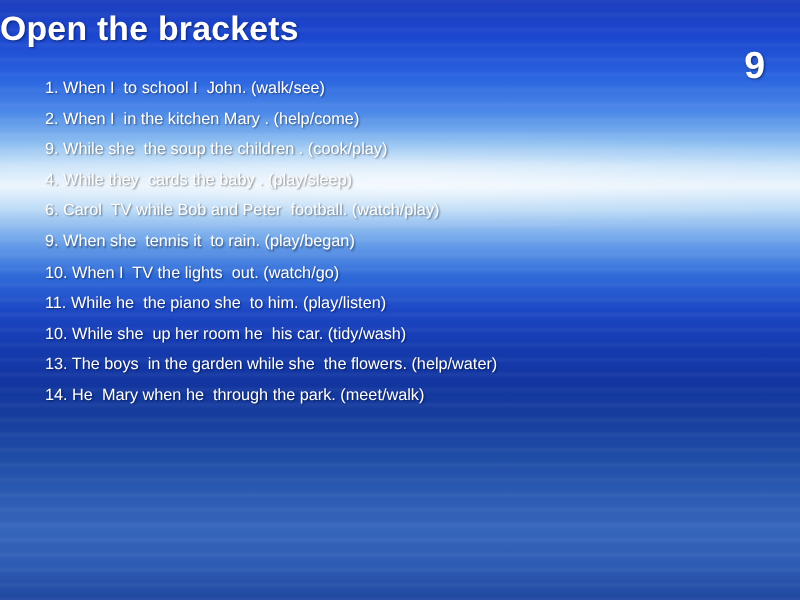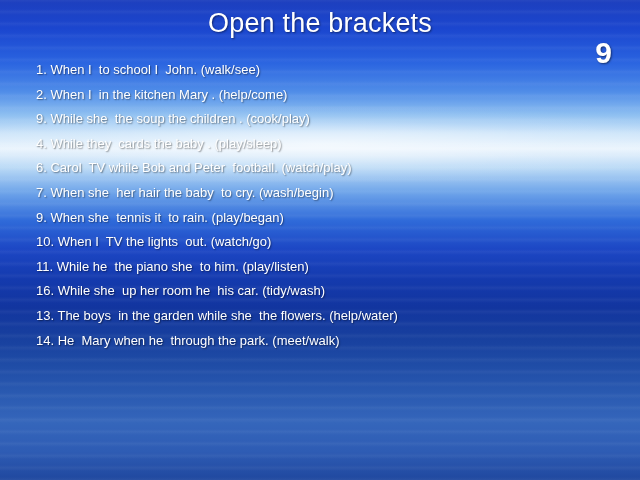--- a/index.html
+++ b/index.html
@@ -60,23 +60,22 @@
     width: 120%;
     height: 16%;
     background: radial-gradient(ellipse at 50% 50%, rgba(255,255,255,0.55) 0%, rgba(255,255,255,0.12) 45%, rgba(255,255,255,0) 75%);
     pointer-events: none;
   }
   .title {
     position: absolute;
     left: 0;
     right: 0;
     top: 8px;
-    text-align: center;
     font-size: 27px;
-    font-weight: normal;
+    font-weight: bold;
     color: #ffffff;
     letter-spacing: 0.2px;
     text-shadow: 1px 1px 2px rgba(0,0,0,0.45);
     z-index: 3;
   }
   .slide-number {
     position: absolute;
     right: 28px;
     top: 36px;
     font-size: 30px;
@@ -108,22 +107,21 @@
   <div class="title">Open the brackets</div>
 
   <div class="slide-number">9</div>
 
   <div class="body-text">
     <div class="line">1. When I  to school I  John. (walk/see)</div>
     <div class="line">2. When I  in the kitchen Mary . (help/come)</div>
     <div class="line">9. While she  the soup the children . (cook/play)</div>
     <div class="line">4. While they  cards the baby . (play/sleep)</div>
     <div class="line">6. Carol  TV while Bob and Peter  football. (watch/play)</div>
-    <div class="line">7. When she  her hair the baby  to cry. (wash/begin)</div>
     <div class="line">9. When she  tennis it  to rain. (play/began)</div>
     <div class="line">10. When I  TV the lights  out. (watch/go)</div>
     <div class="line">11. While he  the piano she  to him. (play/listen)</div>
-    <div class="line">16. While she  up her room he  his car. (tidy/wash)</div>
+    <div class="line">10. While she  up her room he  his car. (tidy/wash)</div>
     <div class="line">13. The boys  in the garden while she  the flowers. (help/water)</div>
     <div class="line">14. He  Mary when he  through the park. (meet/walk)</div>
   </div>
 
 </div>
 
 </body></html>

